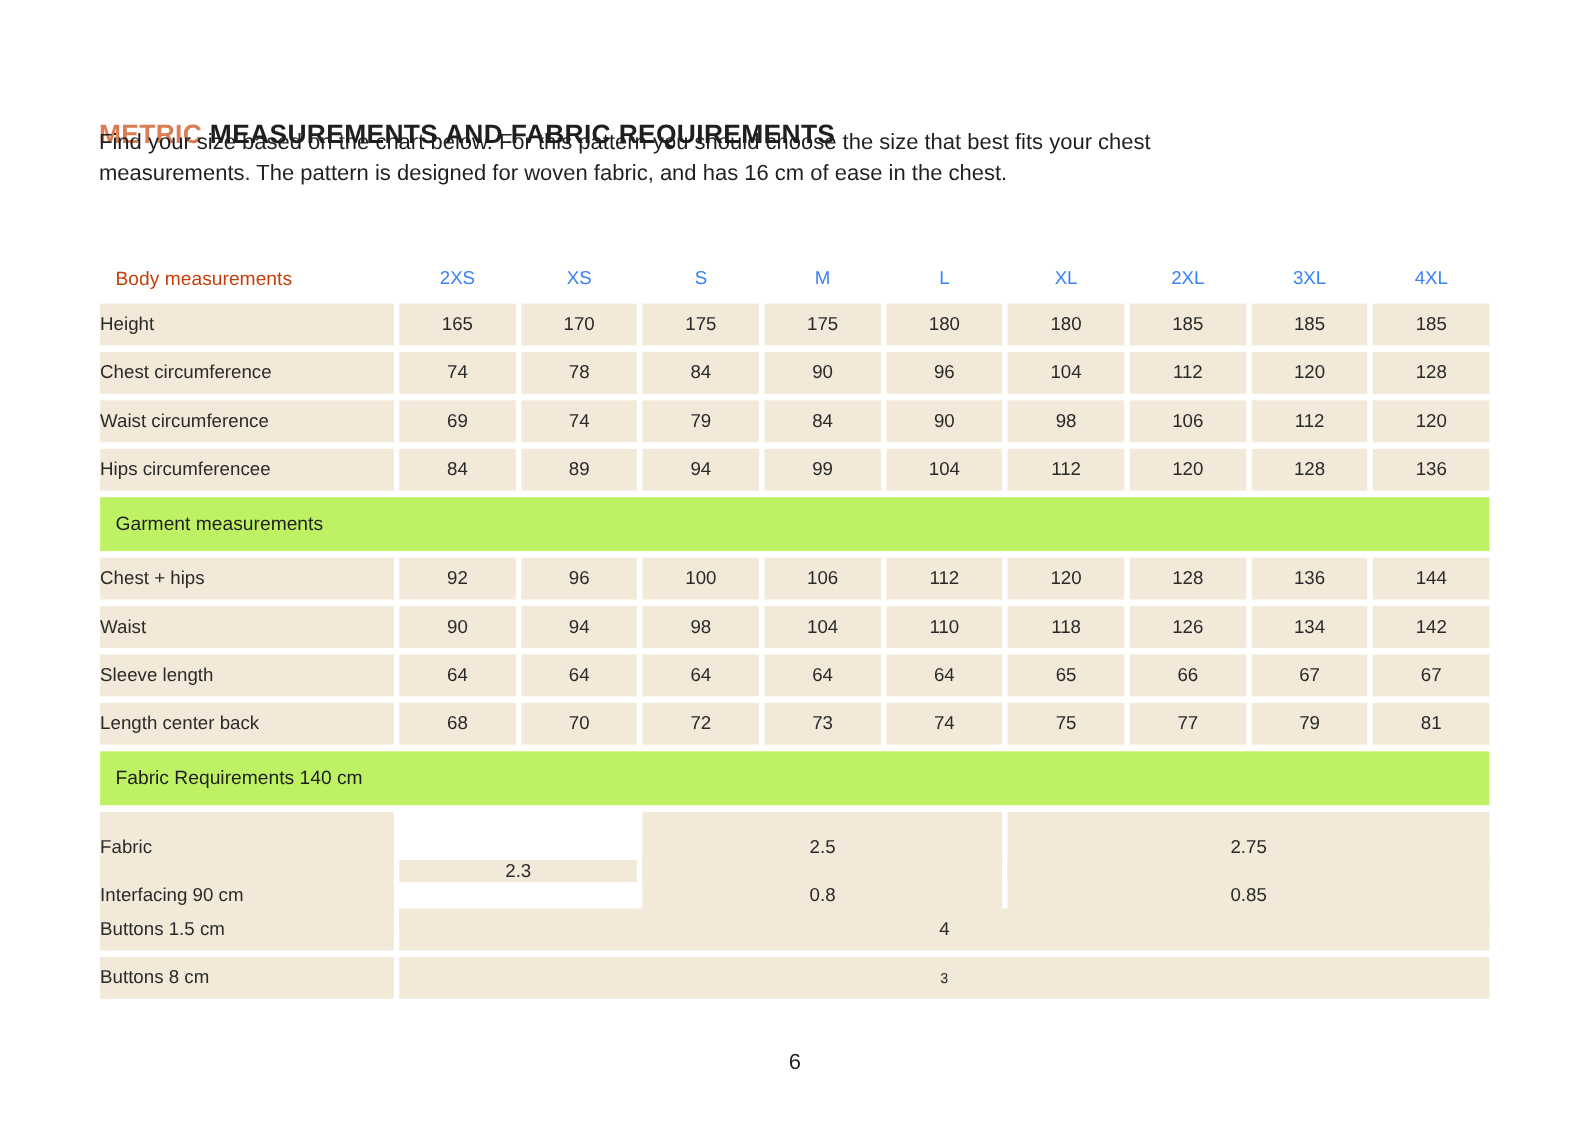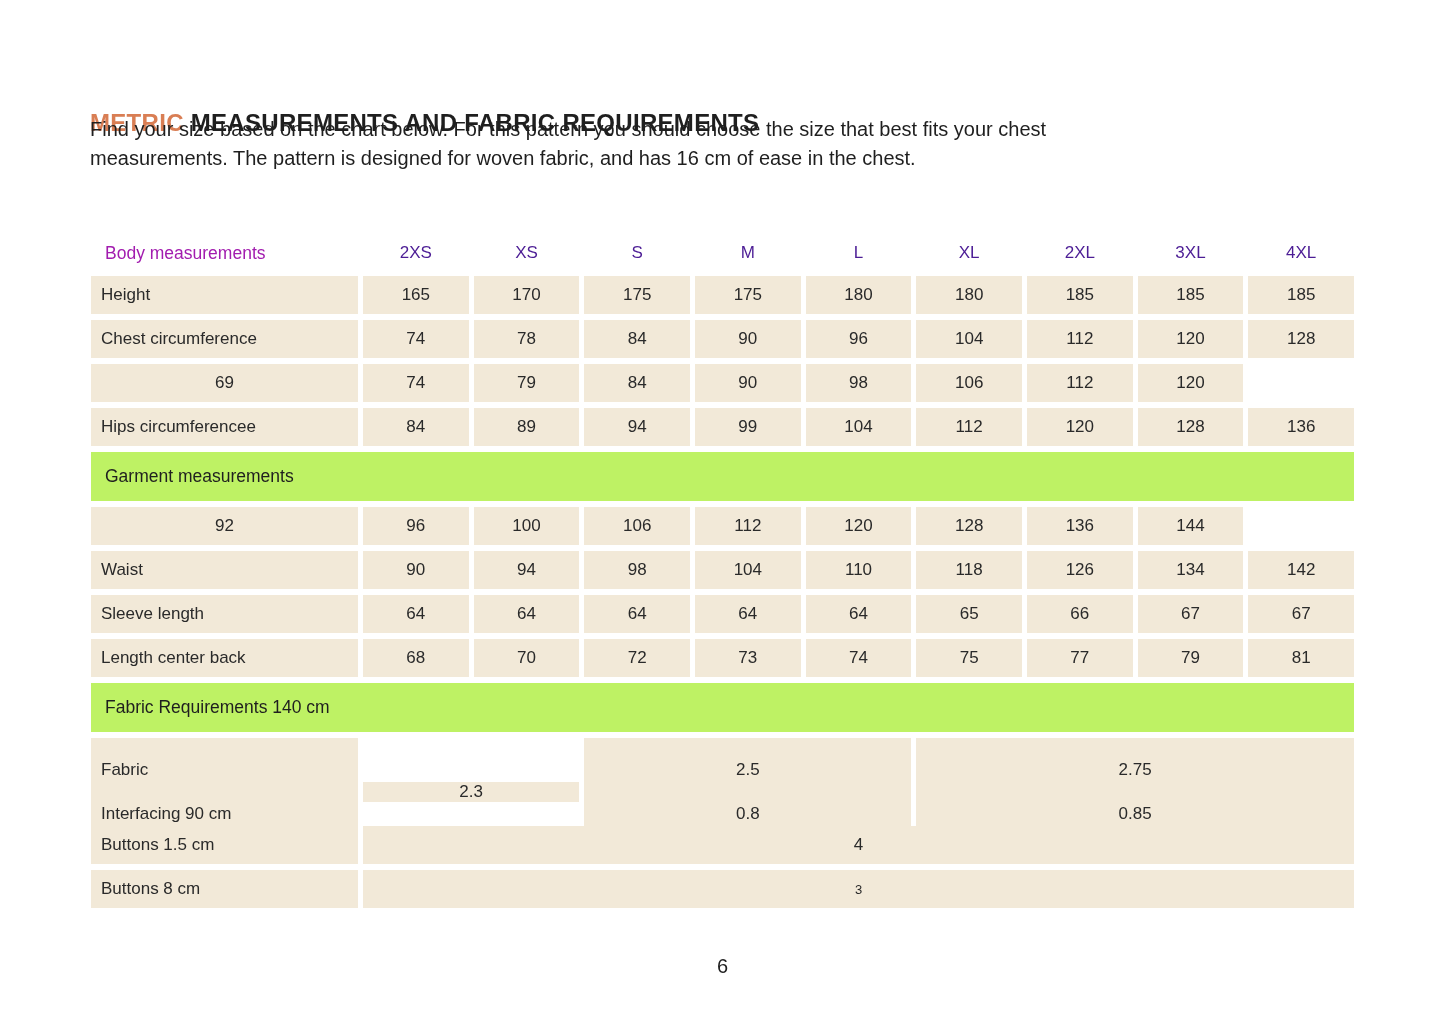--- a/index.html
+++ b/index.html
@@ -59,28 +59,27 @@
   .cell {
     display: flex;
     align-items: center;
     justify-content: center;
     font-size: 17px;
     color: #2a2a2a;
   }
   .t-data .cell { background: #f2e9d8; }
   .cell.label {
     justify-content: flex-start;
-    padding-left: 10px;
   }
   .t-head .cell.label {
     padding-left: 14px;
     font-size: 17.5px;
-    color: #a21caf;
-  }
-  .t-head .cell { font-size: 17px; color: #4c1d95; }
+    color: #c2410c;
+  }
+  .t-head .cell { font-size: 17px; color: #3b82f6; }
   .section-heading {
     height: 49px;
     margin-bottom: 6px;
     display: flex;
     align-items: center;
     padding-left: 14px;
     font-size: 17.5px;
     color: #1f1f1f;
     background: #bef264;
   }
@@ -146,20 +145,21 @@
       <div class="cell">84</div>
       <div class="cell">90</div>
       <div class="cell">96</div>
       <div class="cell">104</div>
       <div class="cell">112</div>
       <div class="cell">120</div>
       <div class="cell">128</div>
     </div>
 
     <div class="t-row t-data">
+      <div class="cell label">Waist circumference</div>
       <div class="cell">69</div>
       <div class="cell">74</div>
       <div class="cell">79</div>
       <div class="cell">84</div>
       <div class="cell">90</div>
       <div class="cell">98</div>
       <div class="cell">106</div>
       <div class="cell">112</div>
       <div class="cell">120</div>
     </div>
@@ -173,20 +173,21 @@
       <div class="cell">104</div>
       <div class="cell">112</div>
       <div class="cell">120</div>
       <div class="cell">128</div>
       <div class="cell">136</div>
     </div>
 
     <div class="section-heading">Garment measurements</div>
 
     <div class="t-row t-data">
+      <div class="cell label">Chest + hips</div>
       <div class="cell">92</div>
       <div class="cell">96</div>
       <div class="cell">100</div>
       <div class="cell">106</div>
       <div class="cell">112</div>
       <div class="cell">120</div>
       <div class="cell">128</div>
       <div class="cell">136</div>
       <div class="cell">144</div>
     </div>

